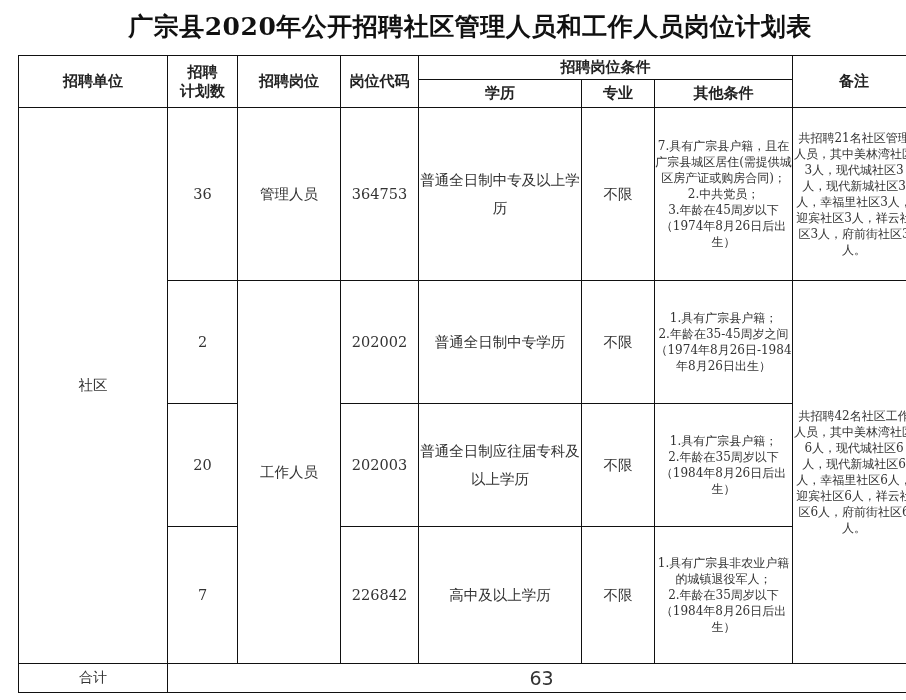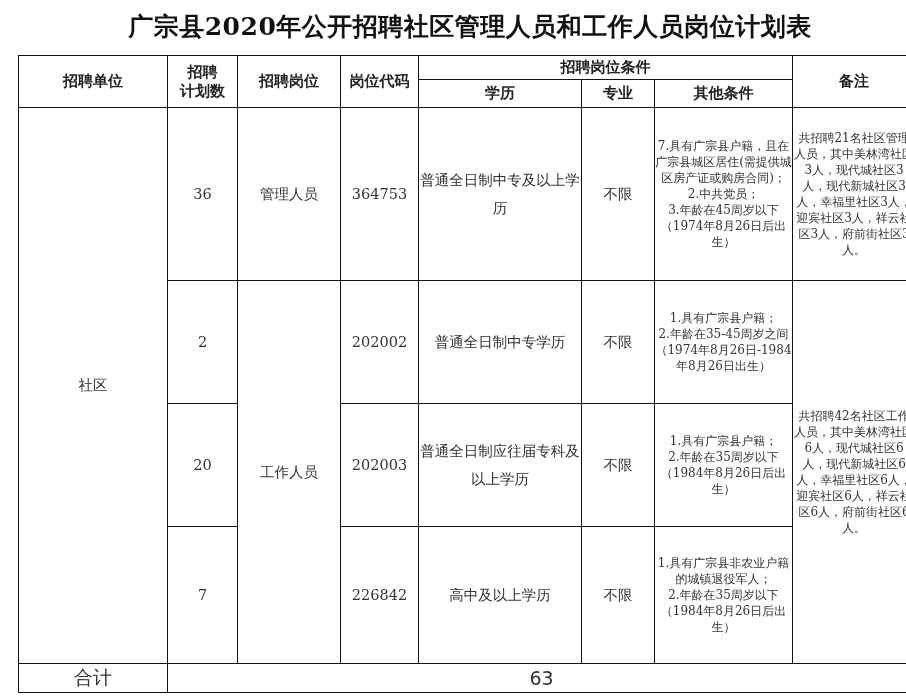--- a/index.html
+++ b/index.html
@@ -12,21 +12,21 @@
                  table-layout: fixed; width: 897px; }
     table.plan td, table.plan th { border: 1.5px solid #111; padding: 0; text-align: center;
                  vertical-align: middle; }
     th { font-weight: bold; font-size: 15px; color: #222; font-family: "DejaVu Sans", sans-serif; }
     td { font-size: 14.5px; color: #333; }
     td.other, td.note { font-size: 12px; line-height: 16px; }
     td.other { text-align: left; padding: 0 2px 0 2px; }
     td.note { text-align: center; padding: 0 3px; }
     td.edu { padding: 0 6px; line-height: 28px; }
     .otherline { display: block; }
-    .total-label { font-size: 19px; font-family: Liberation Sans, sans-serif; }
+    .total-label { font-size: 14px; font-family: Liberation Sans, sans-serif; }
     .total-value { font-size: 19px; font-family: "DejaVu Sans", sans-serif; margin-top: 26px; }
   </style>
 </head>
 <body>
 
 <div class="title">广宗县2020年公开招聘社区管理人员和工作人员岗位计划表</div>
 
 <table class="plan">
   <colgroup>
     <col style="width:149px">

